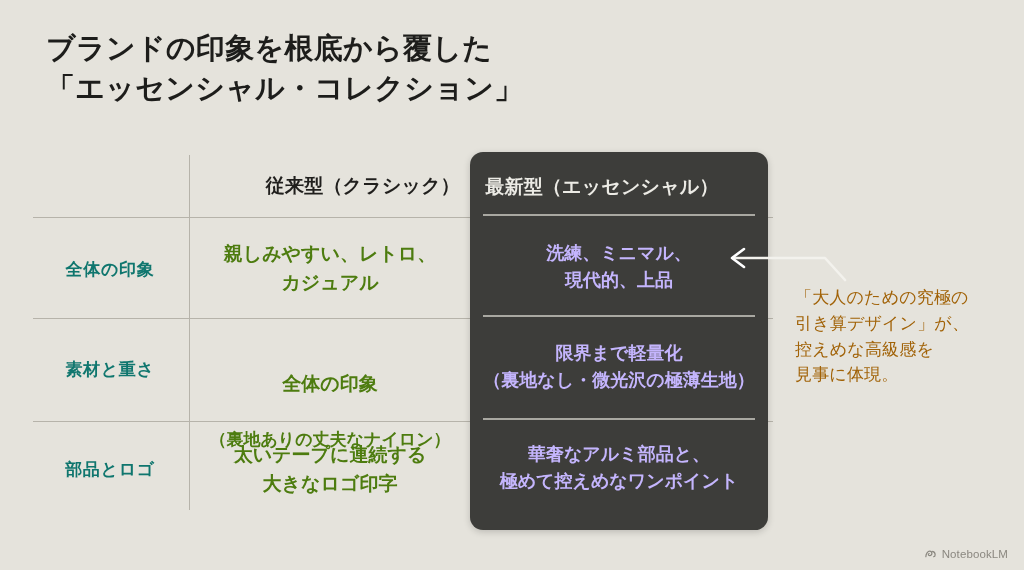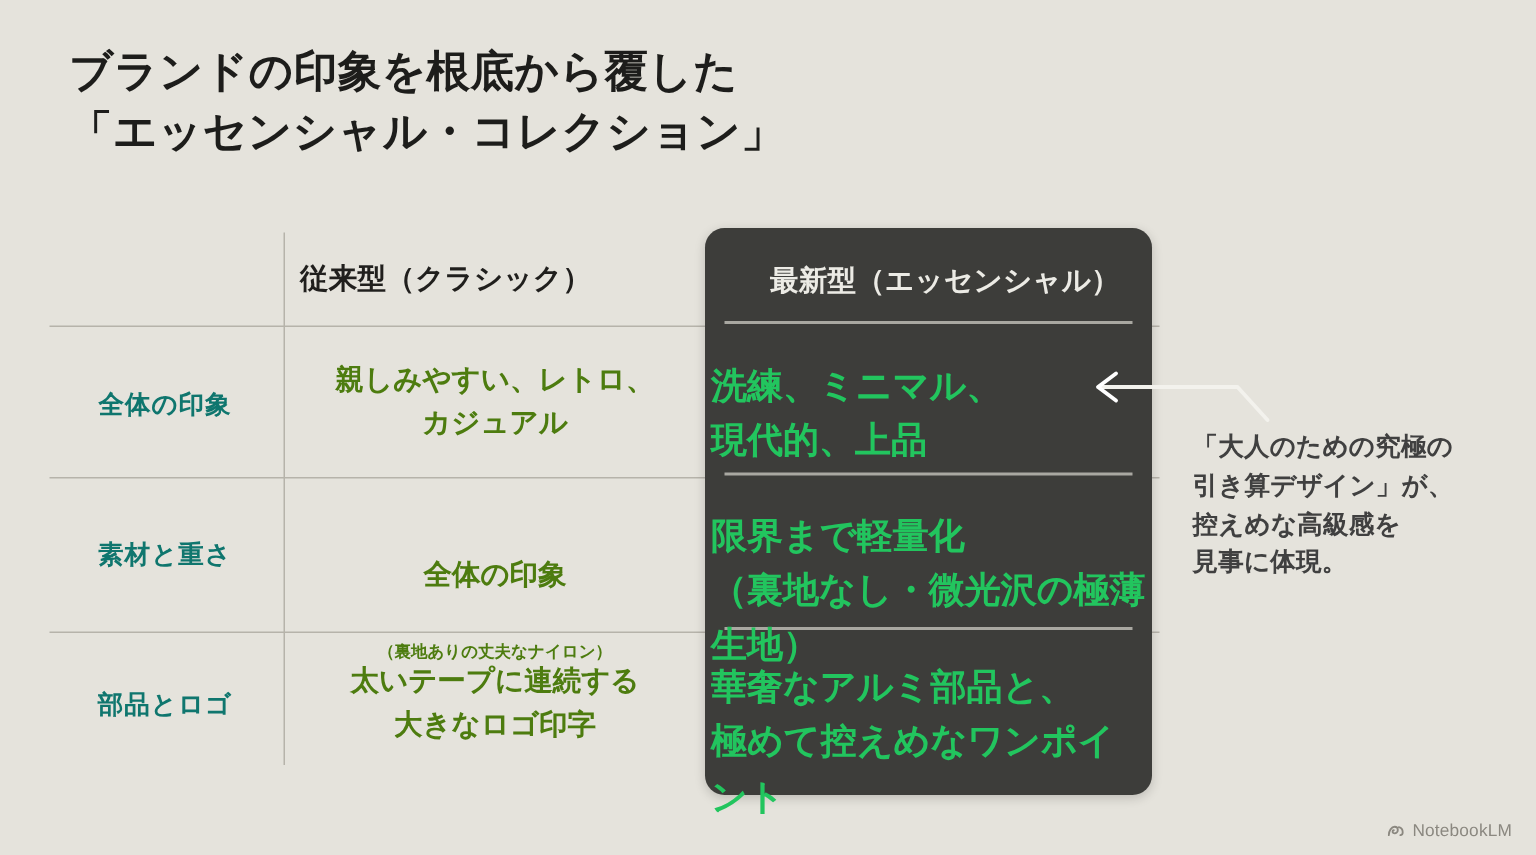--- a/index.html
+++ b/index.html
@@ -83,39 +83,39 @@
   .col-head {
     position: absolute;
     font-size: 19px;
     font-weight: 700;
     letter-spacing: 0.01em;
   }
   #head-classic {
     left: 200px;
     top: 173px;
     width: 260px;
-    text-align: left;
+    text-align: right;
     color: #201f1d;
   }
 
   .classic-cell {
     position: absolute;
     left: 196px;
     width: 268px;
     text-align: center;
     font-size: 19px;
     font-weight: 700;
     line-height: 1.5;
     color: #4d7c0f;
     white-space: pre-line;
   }
   #classic-0 { top: 240px; }
   #classic-1 { top: 341px; }
   #classic-2 { top: 441px; }
-  .sub-line { font-size: 11px; }
+  .sub-line { font-size: 17px; }
 
   
   #panel {
     position: absolute;
     left: 470px;
     top: 152px;
     width: 298px;
     height: 378px;
     background: #3d3d3a;
     border-radius: 13px;
@@ -124,42 +124,41 @@
   #panel-head {
     position: absolute;
     left: 0;
     top: 22px;
     width: 264px;
     text-align: center;
     font-size: 19px;
     font-weight: 700;
     color: #ecebe5;
     letter-spacing: 0.01em;
-    padding-left: 28px;
   }
   .panel-sep {
     position: absolute;
     left: 13px;
     width: 272px;
     height: 1.5px;
     background: #a9a8a1;
   }
   #panel-sep-1 { top: 62px; }
   #panel-sep-2 { top: 163px; }
   #panel-sep-3 { top: 266px; }
 
   .panel-cell {
     position: absolute;
     left: 4px;
     width: 290px;
-    text-align: left;
-    font-size: 24px;
+    text-align: center;
+    font-size: 18px;
     font-weight: 700;
     line-height: 1.52;
-    color: #22c55e;
+    color: #c4b5fd;
     white-space: pre-line;
   }
   #panel-cell-0 { top: 88px; }
   #panel-cell-1 { top: 188px; }
   #panel-cell-2 { top: 289px; }
 
   
   #leader {
     position: absolute;
     left: 720px;
@@ -167,23 +166,23 @@
     width: 150px;
     height: 60px;
     pointer-events: none;
   }
   #callout {
     position: absolute;
     left: 795px;
     top: 285px;
     width: 215px;
     font-size: 17px;
-    font-weight: 700;
+    font-weight: 400;
     line-height: 1.52;
-    color: #404040;
+    color: #a16207;
     white-space: pre-line;
     letter-spacing: 0.01em;
   }
 
   
   #watermark {
     position: absolute;
     right: 16px;
     bottom: 10px;
     display: flex;

